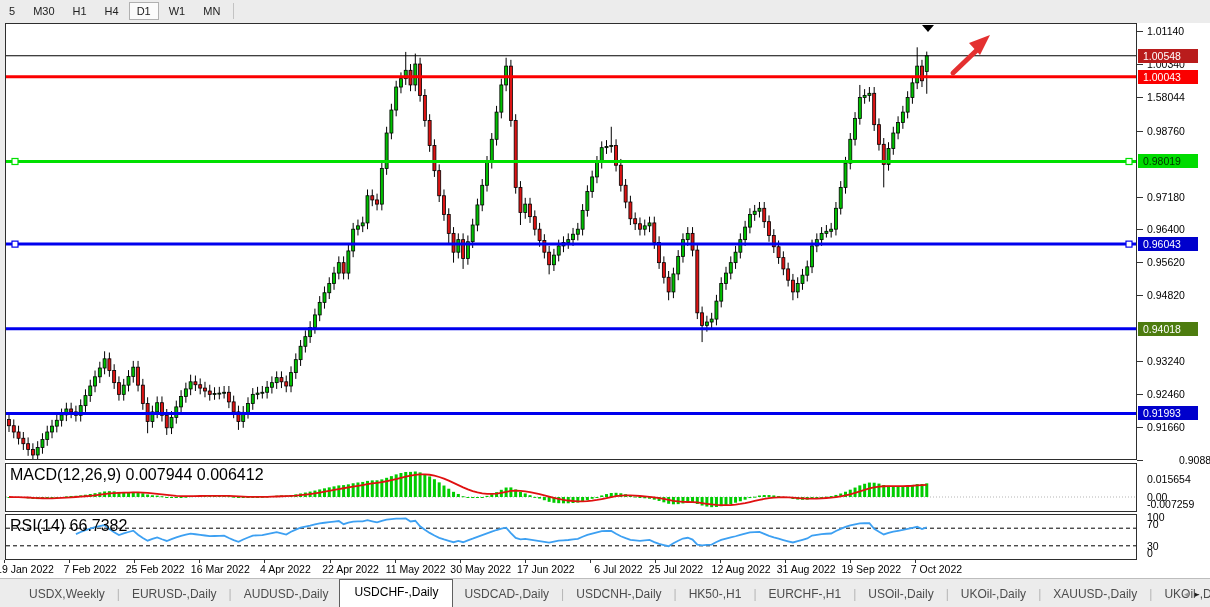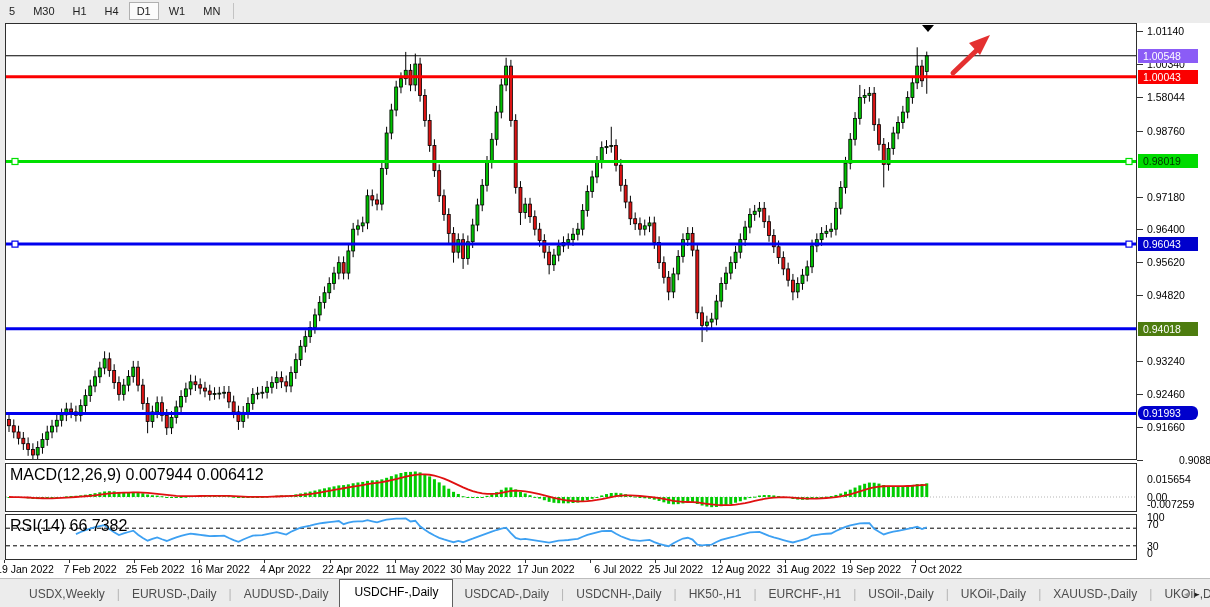--- a/index.html
+++ b/index.html
@@ -699,26 +699,26 @@
     <div class="ptick-dash" style="top: 272.258px;"></div>
     <div class="ptick" style="top: 266.258px;">0.94820</div>
     <div class="ptick-dash" style="top: 338.323px;"></div>
     <div class="ptick" style="top: 332.323px;">0.93240</div>
     <div class="ptick-dash" style="top: 370.937px;"></div>
     <div class="ptick" style="top: 364.937px;">0.92460</div>
     <div class="ptick-dash" style="top: 404.387px;"></div>
     <div class="ptick" style="top: 398.387px;">0.91660</div>
     <div class="ptick-dash" style="top: 437.001px;"></div>
     <div class="ptick" style="top: 431.001px; padding-left: 32px;">0.90880</div>
-    <div class="pbadge" style="top: 25.7533px; background: #8b5cf6; color: rgb(255, 255, 255);">1.00548</div>
+    <div class="pbadge" style="top: 25.7533px; background: #b91c1c; color: rgb(255, 255, 255);">1.00548</div>
     <div class="pbadge" style="top: 46.8689px; background: rgb(251, 0, 0); color: rgb(255, 255, 255);">1.00043</div>
     <div class="pbadge" style="top: 131.498px; background: rgb(0, 220, 0); color: rgb(0, 51, 0);">0.98019</div>
     <div class="pbadge" style="top: 214.121px; background: rgb(0, 0, 204); color: rgb(255, 255, 255);">0.96043</div>
     <div class="pbadge" style="top: 298.792px; background: #4d7c0f; color: rgb(255, 255, 255);">0.94018</div>
-    <div class="pbadge" style="top: 383.464px; background: rgb(0, 0, 204); color: rgb(255, 255, 255); border-radius: 6px;">0.91993</div>
+    <div class="pbadge" style="top: 383.464px; background: rgb(0, 0, 204); color: rgb(255, 255, 255);">0.91993</div>
     <div class="ptick" style="top: 450px;">0.015654</div>
     <div class="ptick" style="top: 468px;">0.00</div>
     <div class="ptick" style="top: 475px;">-0.007259</div>
     <div class="ptick" style="top: 488px;">100</div>
     <div class="ptick" style="top: 495px;">70</div>
     <div class="ptick" style="top: 517px;">30</div>
     <div class="ptick" style="top: 524px;">0</div>
   </div>
 
 <div id="time-axis">

